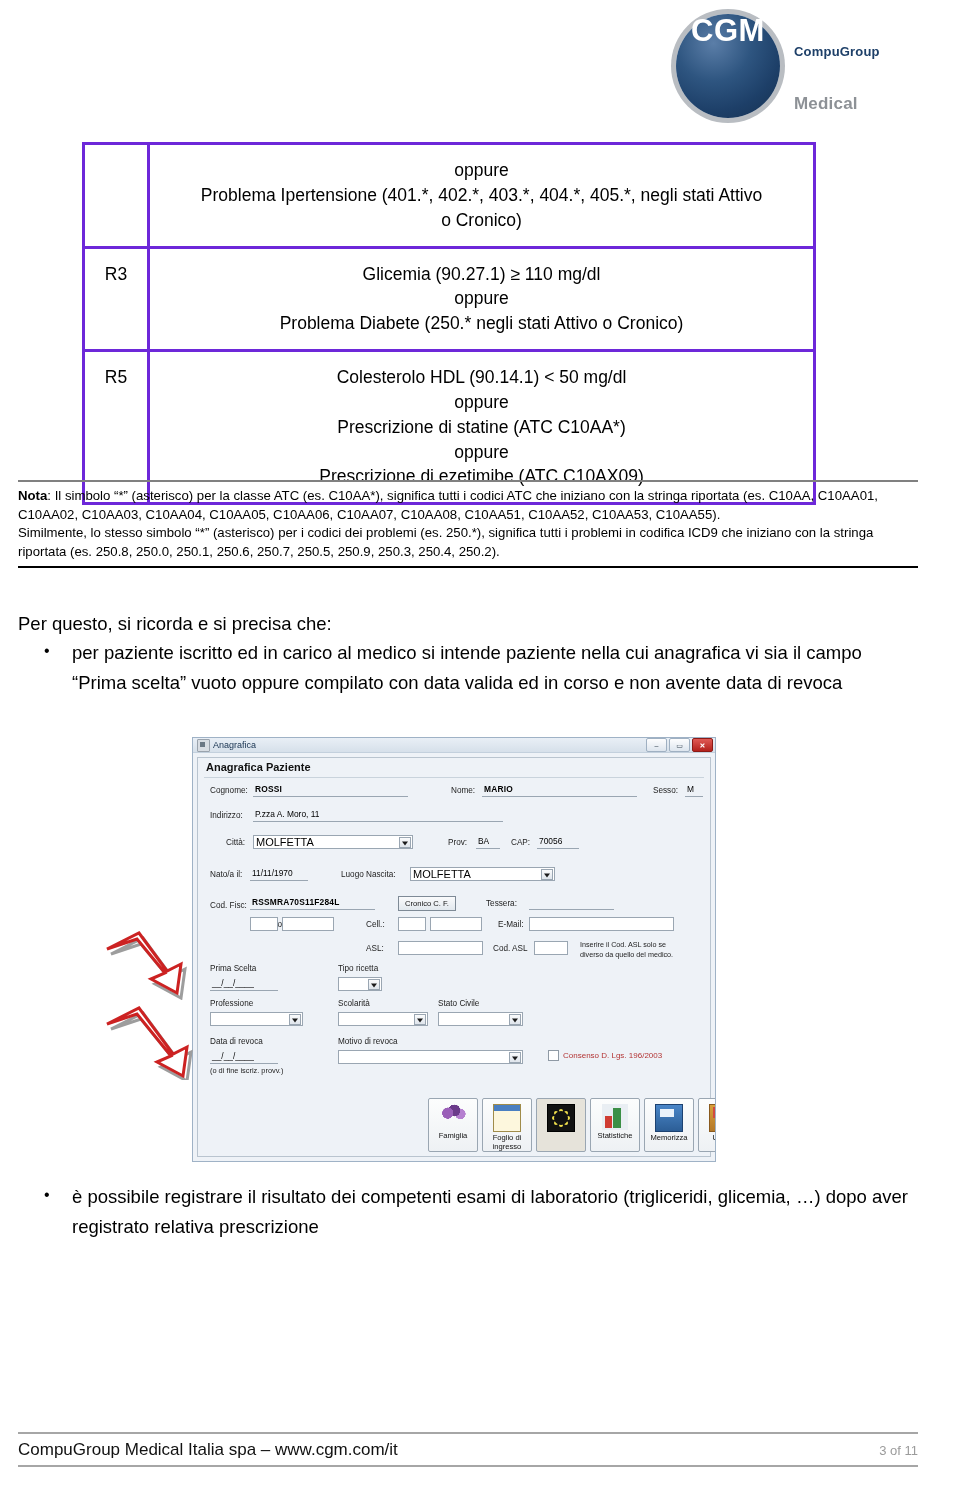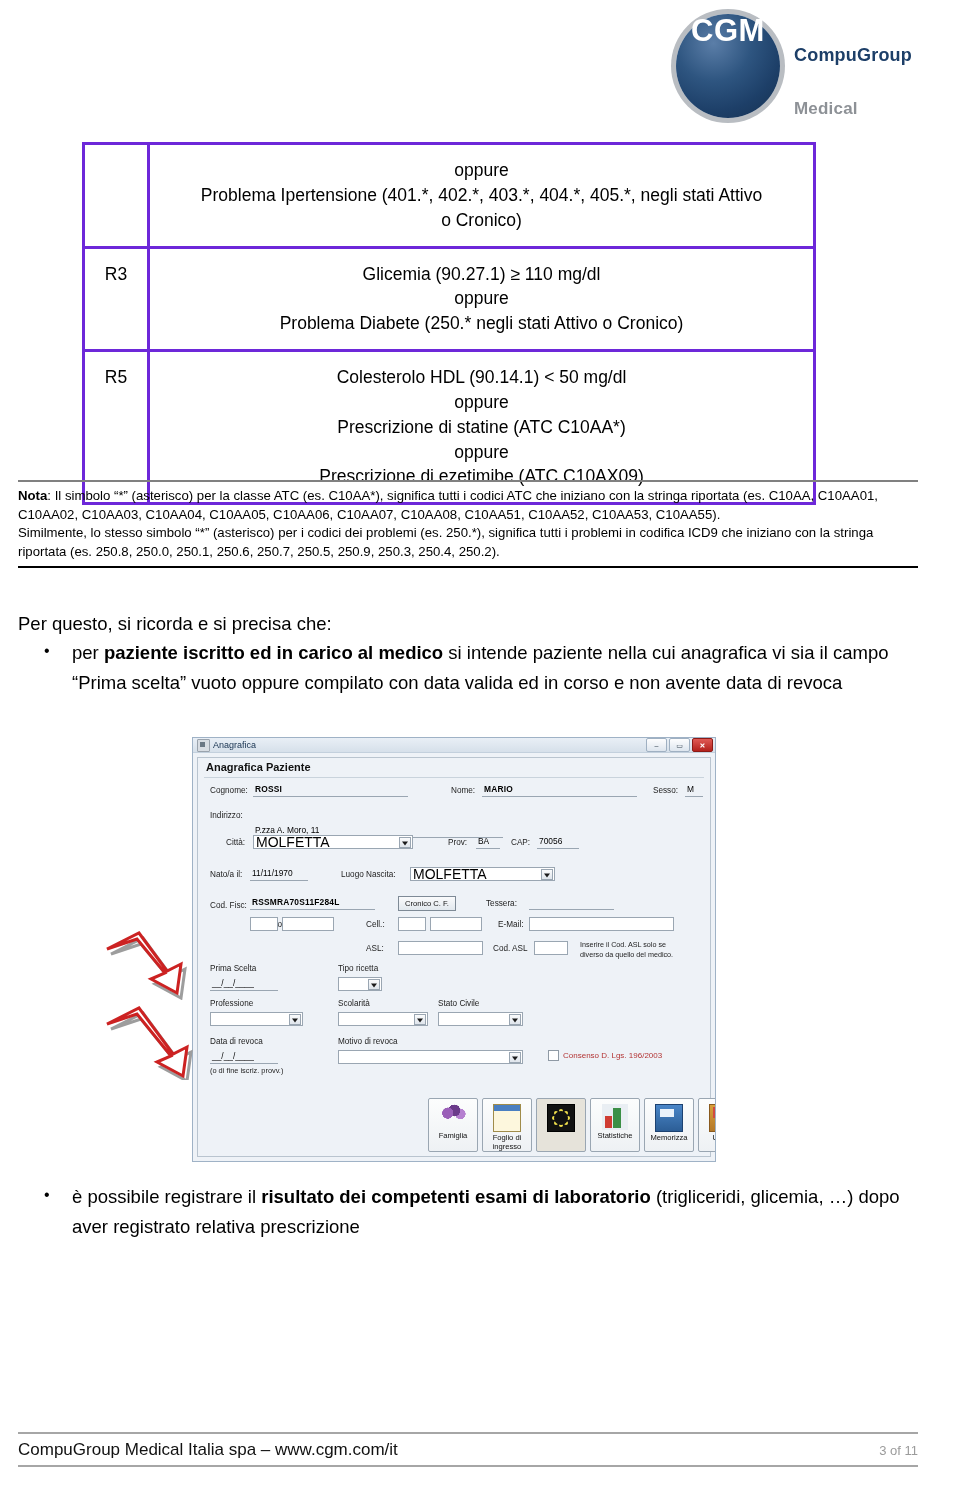--- a/index.html
+++ b/index.html
@@ -46,21 +46,21 @@
     transform: translateY(-1px);
   }
   .logo-word {
     position: absolute;
     left: 118px;
     top: 31px;
     line-height: 1.12;
   }
   .logo-word .l1 {
     display: block;
-    font-size: 18px;
+    font-size: 13px;
     font-weight: bold;
     color: #1d3f68;
     letter-spacing: 0.2px;
   }
   .logo-word .l2 {
     display: block;
     font-size: 17px;
     font-weight: bold;
     color: #8d9196;
     letter-spacing: 0.2px;
@@ -133,21 +133,21 @@
   .bullet-row .dot {
     flex: 0 0 auto;
     width: 28px;
     text-align: left;
     font-size: 16px;
     line-height: 1.63;
   }
   .bullet-row .txt { flex: 1 1 auto; }
   #bullet-1 { left: 44px; top: 638px; width: 868px; }
   #bullet-2 { left: 44px; top: 1182px; width: 868px; }
-  .prose b { font-weight: bold; }
+  .prose b { font-weight: normal; }
 
   
   .app-shot {
     position: absolute;
     left: 192px;
     top: 737px;
     width: 524px;
     height: 425px;
     border: 1px solid #9fb2c6;
     background: #eef2f7;
@@ -248,21 +248,21 @@
     border-bottom: 1px solid #9aa6b2;
     background: transparent;
   }
   .inp.bold { font-weight: bold; letter-spacing: 0.2px; }
   .combo {
     position: absolute;
     border: 1px solid #9aa6b2;
     background: #ffffff;
     box-sizing: border-box;
     height: 14px;
-    font-size: 14px;
+    font-size: 11px;
     line-height: 13px;
     padding: 0 16px 0 2px;
     color: #000;
     white-space: nowrap;
     overflow: hidden;
   }
   .combo .arrow {
     position: absolute;
     right: 1px; top: 1px;
     width: 12px; height: 11px;
@@ -472,21 +472,21 @@
     <span class="panel-rule"></span>
 
     <span class="lbl" style="left:12px; top:28px;">Cognome:</span>
     <span class="inp flat bold" style="left:55px; top:25px; width:155px;">ROSSI</span>
     <span class="lbl" style="left:253px; top:28px;">Nome:</span>
     <span class="inp flat bold" style="left:284px; top:25px; width:155px;">MARIO</span>
     <span class="lbl" style="left:455px; top:28px;">Sesso:</span>
     <span class="inp flat" style="left:487px; top:25px; width:18px;">M</span>
 
     <span class="lbl" style="left:12px; top:53px;">Indirizzo:</span>
-    <span class="inp flat" style="left:55px; top:66px; width:250px;">P.zza A. Moro, 11</span>
+    <span class="inp flat" style="left:55px; top:50px; width:250px;">P.zza A. Moro, 11</span>
 
     <span class="lbl" style="left:28px; top:80px;">Città:</span>
     <span class="combo" style="left:55px; top:77px; width:160px;"><span>MOLFETTA</span><span class="arrow"></span></span>
     <span class="lbl" style="left:250px; top:80px;">Prov:</span>
     <span class="inp flat" style="left:278px; top:77px; width:24px;">BA</span>
     <span class="lbl" style="left:313px; top:80px;">CAP:</span>
     <span class="inp flat" style="left:339px; top:77px; width:42px;">70056</span>
 
     <span class="lbl" style="left:12px; top:112px;">Nato/a il:</span>
     <span class="inp flat" style="left:52px; top:109px; width:58px;">11/11/1970</span>

